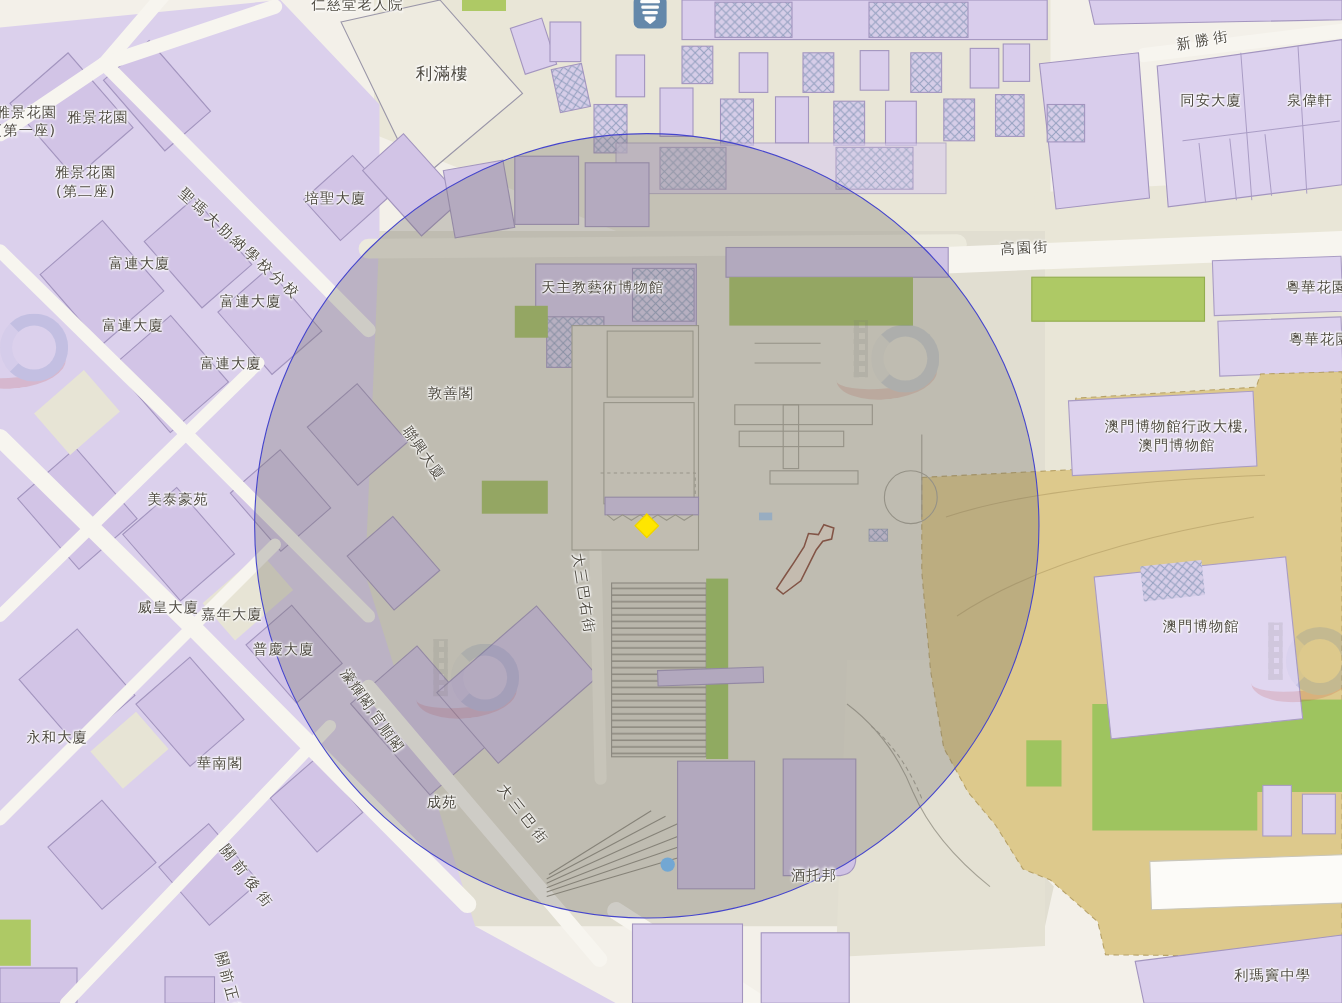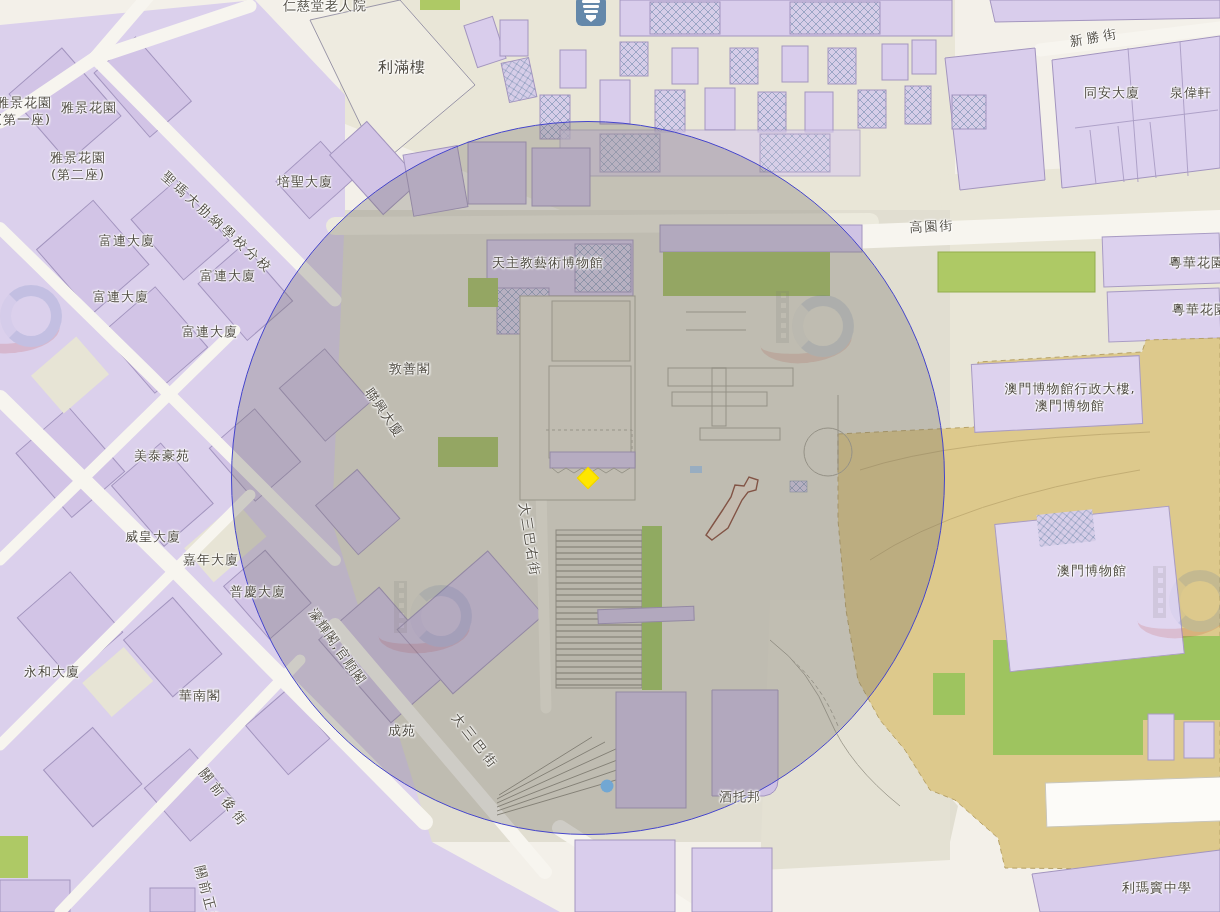--- a/index.html
+++ b/index.html
@@ -279,46 +279,46 @@
     </div>
   <div id="label-layer">
       <div class="lbl" style="left: 325px; top: 6px;">仁慈堂老人院</div>
       <div class="lbl" style="left: 402px; top: 52px; font-size: 15px; margin-top: 16px;">利滿樓</div>
       <div class="lbl" style="left: 1095px; top: 38px; --r: -10deg; letter-spacing: 4px;">新勝街</div>
       <div class="lbl" style="left: 24px; top: 112px;">雅景花園
 (第一座)</div>
       <div class="lbl" style="left: 89px; top: 108px;">雅景花園</div>
       <div class="lbl" style="left: 78px; top: 167px;">雅景花園
 (第二座)</div>
-      <div class="lbl" style="left: 1101px; top: 93px; margin-left: 11px;">同安大廈</div>
+      <div class="lbl" style="left: 1101px; top: 93px;">同安大廈</div>
       <div class="lbl" style="left: 1159px; top: 93px; margin-left: 32px;">泉偉軒</div>
       <div class="lbl" style="left: 305px; top: 182px;">培聖大廈</div>
       <div class="lbl" style="left: 217px; top: 223px; --r: 42deg; letter-spacing: 3px;">聖瑪大肋納學校分校</div>
       <div class="lbl" style="left: 932px; top: 227px; --r: -3deg; letter-spacing: 2px;">高園街</div>
       <div class="lbl" style="left: 127px; top: 241px;">富連大廈</div>
       <div class="lbl" style="left: 548px; top: 263px;">天主教藝術博物館</div>
       <div class="lbl" style="left: 1197px; top: 263px;">粵華花園</div>
       <div class="lbl" style="left: 228px; top: 276px;">富連大廈</div>
       <div class="lbl" style="left: 121px; top: 297px;">富連大廈</div>
       <div class="lbl" style="left: 1200px; top: 310px;">粵華花園</div>
       <div class="lbl" style="left: 210px; top: 332px;">富連大廈</div>
-      <div class="lbl" style="left: 410px; top: 369px;">敦善閣</div>
+      <div class="lbl" style="left: 410px; top: 359px;">敦善閣</div>
       <div class="lbl" style="left: 1070px; top: 398px;">澳門博物館行政大樓,
 澳門博物館</div>
       <div class="lbl" style="left: 384px; top: 413px; --r: 55deg;">聯興大廈</div>
       <div class="lbl" style="left: 162px; top: 456px;">美泰豪苑</div>
-      <div class="lbl" style="left: 153px; top: 537px; text-align: right;">威皇大廈</div>
+      <div class="lbl" style="left: 153px; top: 554px; text-align: right;">威皇大廈</div>
       <div class="lbl" style="left: 529px; top: 540px; --r: 81deg; letter-spacing: 2px;">大三巴右街</div>
       <div class="lbl" style="left: 211px; top: 560px; text-align: right;">嘉年大廈</div>
       <div class="lbl" style="left: 1092px; top: 571px;">澳門博物館</div>
       <div class="lbl" style="left: 258px; top: 592px;">普慶大廈</div>
       <div class="lbl" style="left: 337px; top: 647px; --r: 55deg;">濠輝閣,官順閣</div>
       <div class="lbl" style="left: 52px; top: 672px;">永和大廈</div>
       <div class="lbl" style="left: 200px; top: 696px;">華南閣</div>
-      <div class="lbl" style="left: 402px; top: 731px;">成苑</div>
+      <div class="lbl" style="left: 402px; top: 731px; font-family: Liberation Mono, monospace;">成苑</div>
       <div class="lbl" style="left: 475px; top: 742px; --r: 52deg; letter-spacing: 4px;">大三巴街</div>
       <div class="lbl" style="left: 740px; top: 797px;">酒托邦</div>
       <div class="lbl" style="left: 224px; top: 799px; --r: 52deg; letter-spacing: 5px;">關前後街</div>
       <div class="lbl" style="left: 1157px; top: 888px; text-align: center;">利瑪竇中學</div>
       <div class="lbl" style="left: 207px; top: 897px; --r: 75deg; letter-spacing: 3px;">關前正街</div>
     </div>
   <div id="marker-layer">
       <div class="marker-diamond" style="left: 588px; top: 478px; background: rgb(255, 230, 0);"></div>
       <div class="marker-dot" style="left: 607px; top: 786px; background: rgb(114, 167, 211);"></div>
     </div>

